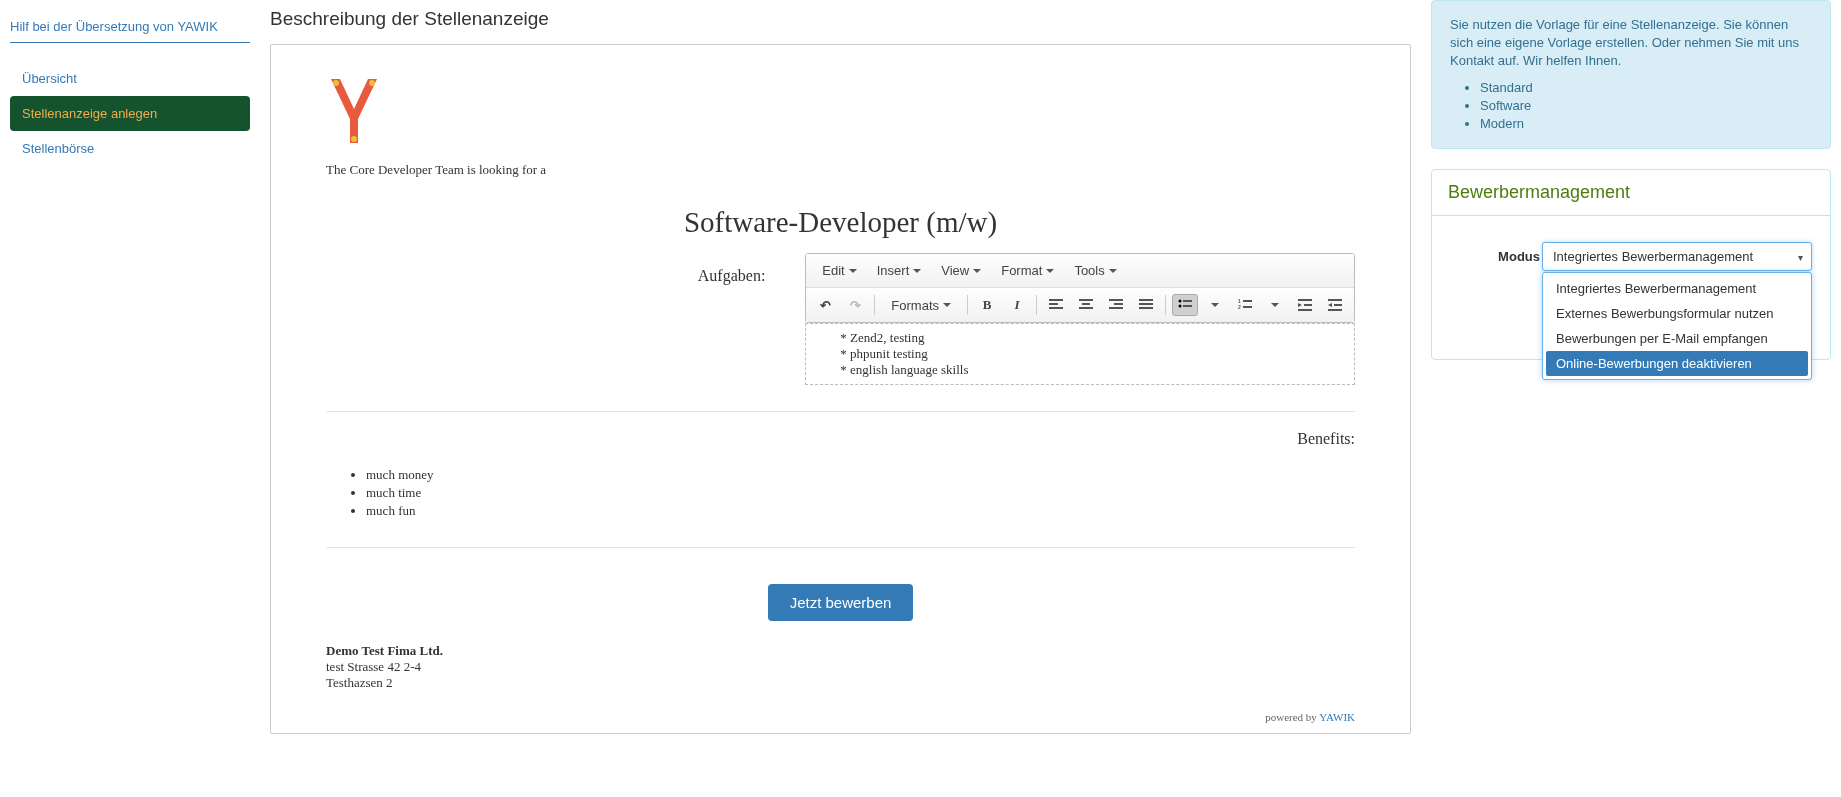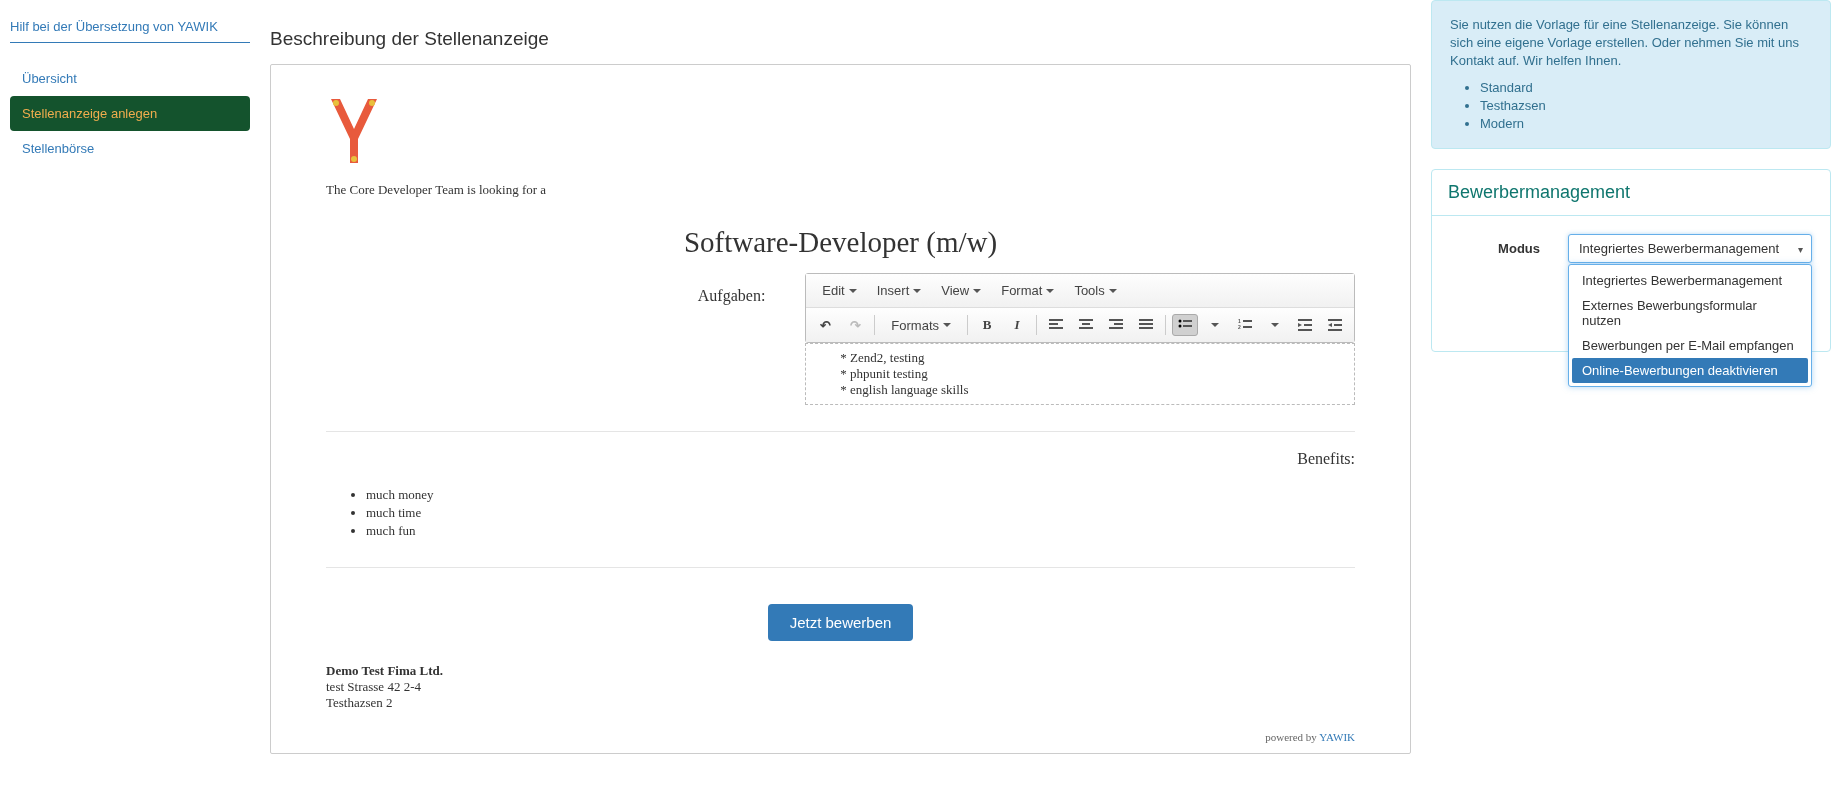--- a/index.html
+++ b/index.html
@@ -3,21 +3,21 @@
 <meta charset="utf-8">
 <style>
   * { box-sizing: border-box; margin: 0; padding: 0; }
   body { font-family: "Helvetica Neue", Helvetica, Arial, sans-serif; font-size: 14px; color: #333; background: #fff; }
   .layout { display: flex; }
   .sidebar { width: 260px; padding: 15px 10px; flex-shrink: 0; }
   .help-link { color: #337ab7; font-size: 13px; display: block; padding: 4px 0 8px; border-bottom: 1px solid #337ab7; text-decoration: none; }
   .side-nav { list-style: none; margin-top: 18px; }
   .side-nav li { padding: 10px 12px; border-radius: 4px; font-size: 13px; color: #337ab7; cursor: pointer; }
   .side-nav li.active { background: #14532d; color: #f0ad4e; }
-  .main { flex: 1; padding: 0 10px 20px; margin-top: 20px; }
+  .main { flex: 1; padding: 0 10px 20px; }
   .section-title { font-size: 19px; color: #333; font-weight: 400; margin: 8px 0 14px; }
   .job-panel { border: 1px solid #ccc; border-radius: 2px; padding: 30px 55px 10px; background: #fff; }
   .logo { width: 55px; height: 72px; }
   .intro { margin-top: 12px; font-size: 13px; font-family: "Times New Roman", serif; }
   .job-title { text-align: center; font-size: 29px; font-family: "Times New Roman", serif; font-weight: 400; margin: 28px 0 10px; }
   .cols { display: flex; gap: 40px; }
   .col { flex: 1; }
   .subhead { font-size: 16px; font-family: "Times New Roman", serif; font-weight: 400; margin: 18px 0; text-align: right; }
   .task-list, .benefit-list { list-style: disc; padding-left: 40px; font-size: 13px; font-family: "Times New Roman", serif; }
   .task-list li, .benefit-list li { line-height: 1.4; }
@@ -37,23 +37,23 @@
   .apply-btn { background: #337ab7; color: #fff; border: none; padding: 10px 22px; font-size: 15px; border-radius: 4px; cursor: pointer; }
   .company { font-size: 13px; font-family: "Times New Roman", serif; }
   .company .name { font-weight: bold; }
   .powered { text-align: right; font-size: 11px; color: #666; margin-top: 20px; font-family: "Times New Roman", serif; }
   .powered a { color: #337ab7; text-decoration: none; }
   .right-col { width: 420px; flex-shrink: 0; padding: 0 10px; }
   .info-box { background: #d9edf7; color: #31708f; border: 1px solid #bce8f1; border-radius: 4px; padding: 15px 18px; font-size: 13px; line-height: 1.4; }
   .info-box ul { list-style: disc; padding-left: 30px; margin-top: 8px; }
   .info-box a { color: #31708f; text-decoration: none; }
   .panel { margin-top: 20px; border: 1px solid #bce8f1; border-radius: 4px; }
-  .panel-head { color: #0f766e; font-size: 18px; padding: 12px 16px; border-bottom: 1px solid #bce8f1; }
+  .panel-head { color: #4d7c0f; font-size: 18px; padding: 12px 16px; border-bottom: 1px solid #bce8f1; }
   .panel-body { padding: 18px; position: relative; overflow: visible; }
-  .modus-row { display: flex; align-items: center; gap: 28px; position: relative; }
+  .modus-row { display: flex; align-items: center; gap: 2px; position: relative; margin-top: 8px; }
   .modus-label { font-weight: bold; color: #333; font-size: 13px; text-align: right; width: 90px; }
   .select-wrap { position: relative; flex: 1; }
   .select-display { border: 1px solid #66afe9; border-radius: 3px; padding: 6px 24px 6px 10px; font-size: 13px; background: #fff; cursor: pointer; position: relative; box-shadow: 0 0 4px rgba(102,175,233,.5); }
   .select-display .sel-caret { position: absolute; right: 8px; top: 50%; transform: translateY(-50%); font-size: 10px; color: #555; }
   .dropdown { position: absolute; top: 30px; left: 0; right: 0; background: #fff; border: 1px solid #66afe9; border-radius: 3px; box-shadow: 0 0 6px rgba(102,175,233,.5); z-index: 10; padding: 3px; }
   .dropdown-item { padding: 5px 10px; font-size: 13px; cursor: pointer; border-radius: 2px; }
   .dropdown-item.highlight { background: #337ab7; color: #fff; }
   svg.align-icon rect { fill: #555; }
 </style>
 </head>
@@ -205,21 +205,21 @@
         <span>powered by </span><a href="#">YAWIK</a>
       </div>
     </div>
   </main>
 
   <aside class="right-col">
     <div class="info-box">
       <span>Sie nutzen die Vorlage für eine Stellenanzeige. Sie können sich eine eigene Vorlage erstellen. Oder nehmen Sie mit uns Kontakt auf. Wir helfen Ihnen.</span>
       <ul id="template-list">
           <li><a href="#">Standard</a></li>
-          <li><a href="#">Testhazsen</a></li>
+          <li><a href="#">Software</a></li>
           <li><a href="#">Modern</a></li>
         </ul>
     </div>
 
     <div class="panel">
       <div class="panel-head">Bewerbermanagement</div>
       <div class="panel-body">
         <div class="modus-row">
           <div class="modus-label">Modus</div>
           <div class="select-wrap">

